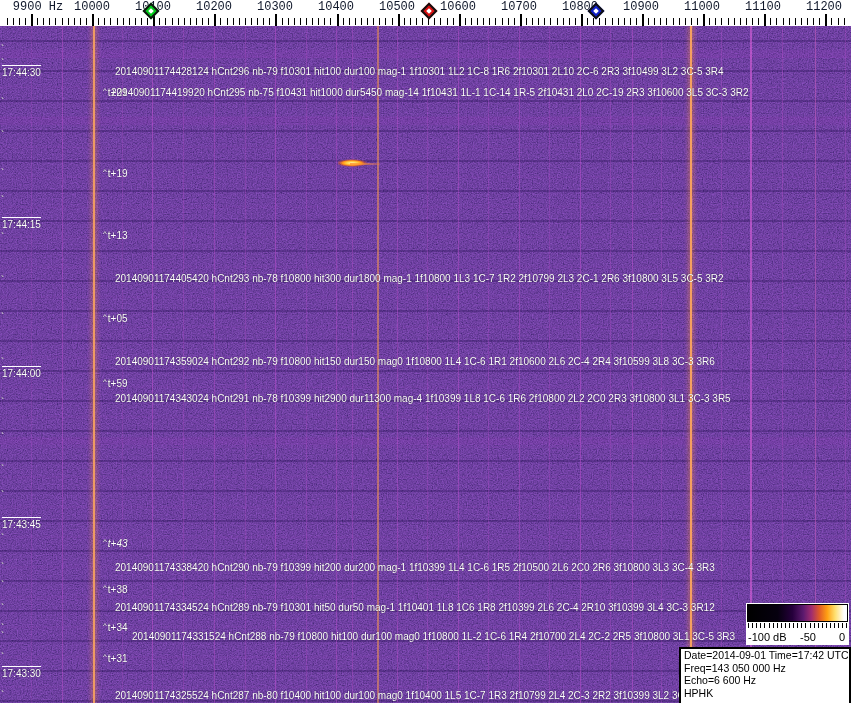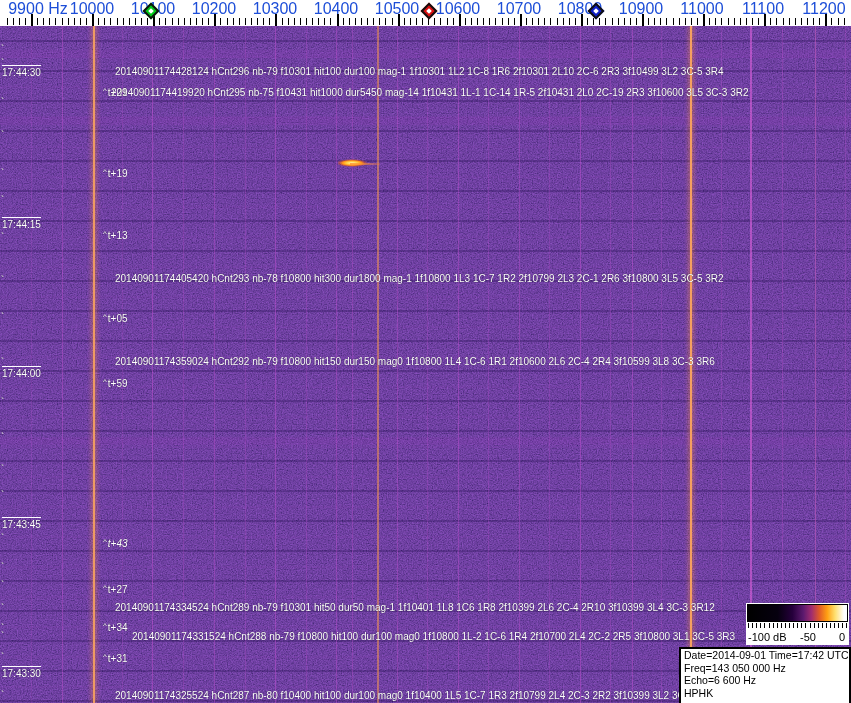--- a/index.html
+++ b/index.html
@@ -1,20 +1,20 @@
 <!DOCTYPE html>
 <html><head>
 <meta charset="utf-8">
 <style>
   html,body{margin:0;padding:0;background:#888;}
   #stage{position:relative;width:851px;height:703px;overflow:hidden;background:#120d4e;
          font-family:"Liberation Sans", sans-serif;}
   
   #ruler{position:absolute;left:0;top:0;width:851px;height:26px;background:#ffffff;z-index:10;}
-  .freq-label{position:absolute;top:0px;transform:translateX(-50%);font-size:16px;color:#1d4ed8;white-space:nowrap;}
+  .freq-label{position:absolute;top:0px;transform:translateX(-50%);font-size:12px;color:#0f172a;white-space:nowrap;font-family:Liberation Mono, monospace;}
   .tick{position:absolute;background:#000;}
   .tick.minor{top:18px;width:1px;height:7px;}
   .tick.major{top:14px;width:2px;height:12px;}
   .fmarker{position:absolute;top:5px;width:12px;height:12px;transform:rotate(45deg);
            border:2px solid #101010;box-sizing:border-box;z-index:12;}
   .fmarker::after{content:"";position:absolute;inset:2px;background:#fff;}
   
   #spectro{position:absolute;left:0;top:26px;width:851px;height:677px;overflow:hidden;}
   #noise{position:absolute;left:0;top:0;z-index:0;}
   #banding{position:absolute;left:0;top:0;width:851px;height:677px;z-index:1;
@@ -333,25 +333,27 @@
     <div class="ovl edge-tick" style="left: 1px; top: 690px;">`</div>
     <div class="ovl time-label" style="left: 2px; top: 65px;">17:44:30</div>
     <div class="ovl time-label" style="left: 2px; top: 217px;">17:44:15</div>
     <div class="ovl time-label" style="left: 2px; top: 366px;">17:44:00</div>
     <div class="ovl time-label" style="left: 2px; top: 517px;">17:43:45</div>
     <div class="ovl time-label" style="left: 2px; top: 666px;">17:43:30</div>
     <div class="ovl" style="left: 115px; top: 66px;">20140901174428124 hCnt296 nb-79 f10301 hit100 dur100 mag-1 1f10301 1L2 1C-8 1R6 2f10301 2L10 2C-6 2R3 3f10499 3L2 3C-5 3R4</div>
     <div class="ovl" style="left: 111px; top: 87px;">20140901174419920 hCnt295 nb-75 f10431 hit1000 dur5450 mag-14 1f10431 1L-1 1C-14 1R-5 2f10431 2L0 2C-19 2R3 3f10600 3L5 3C-3 3R2</div>
     <div class="ovl" style="left: 115px; top: 273px;">20140901174405420 hCnt293 nb-78 f10800 hit300 dur1800 mag-1 1f10800 1L3 1C-7 1R2 2f10799 2L3 2C-1 2R6 3f10800 3L5 3C-5 3R2</div>
     <div class="ovl" style="left: 115px; top: 356px;">20140901174359024 hCnt292 nb-79 f10800 hit150 dur150 mag0 1f10800 1L4 1C-6 1R1 2f10600 2L6 2C-4 2R4 3f10599 3L8 3C-3 3R6</div>
+    <div class="ovl" style="left: 115px; top: 393px;">20140901174343024 hCnt291 nb-78 f10399 hit2900 dur11300 mag-4 1f10399 1L8 1C-6 1R6 2f10800 2L2 2C0 2R3 3f10800 3L1 3C-3 3R5</div>
+    <div class="ovl" style="left: 115px; top: 562px;">20140901174338420 hCnt290 nb-79 f10399 hit200 dur200 mag-1 1f10399 1L4 1C-6 1R5 2f10500 2L6 2C0 2R6 3f10800 3L3 3C-4 3R3</div>
     <div class="ovl" style="left: 115px; top: 602px;">20140901174334524 hCnt289 nb-79 f10301 hit50 dur50 mag-1 1f10401 1L8 1C6 1R8 2f10399 2L6 2C-4 2R10 3f10399 3L4 3C-3 3R12</div>
     <div class="ovl" style="left: 132px; top: 631px;">20140901174331524 hCnt288 nb-79 f10800 hit100 dur100 mag0 1f10800 1L-2 1C-6 1R4 2f10700 2L4 2C-2 2R5 3f10800 3L1 3C-5 3R3</div>
     <div class="ovl" style="left: 115px; top: 690px;">20140901174325524 hCnt287 nb-80 f10400 hit100 dur100 mag0 1f10400 1L5 1C-7 1R3 2f10799 2L4 2C-3 2R2 3f10399 3L2 3C-1</div>
     <div class="ovl evmark" style="left: 103px; top: 87px;"><span class="caret">^</span><span>t+29</span></div>
     <div class="ovl evmark" style="left: 103px; top: 168px;"><span class="caret">^</span><span>t+19</span></div>
     <div class="ovl evmark" style="left: 103px; top: 230px;"><span class="caret">^</span><span>t+13</span></div>
     <div class="ovl evmark" style="left: 103px; top: 313px;"><span class="caret">^</span><span>t+05</span></div>
     <div class="ovl evmark" style="left: 103px; top: 378px;"><span class="caret">^</span><span>t+59</span></div>
     <div class="ovl evmark" style="left: 103px; top: 538px; font-style: italic;"><span class="caret">^</span><span>t+43</span></div>
-    <div class="ovl evmark" style="left: 103px; top: 584px;"><span class="caret">^</span><span>t+27</span></div>
+    <div class="ovl evmark" style="left: 103px; top: 584px;"><span class="caret">^</span><span>t+38</span></div>
     <div class="ovl evmark" style="left: 103px; top: 622px;"><span class="caret">^</span><span>t+34</span></div>
     <div class="ovl evmark" style="left: 103px; top: 653px;"><span class="caret">^</span><span>t+31</span></div>
   </div>
 
 </body></html>

